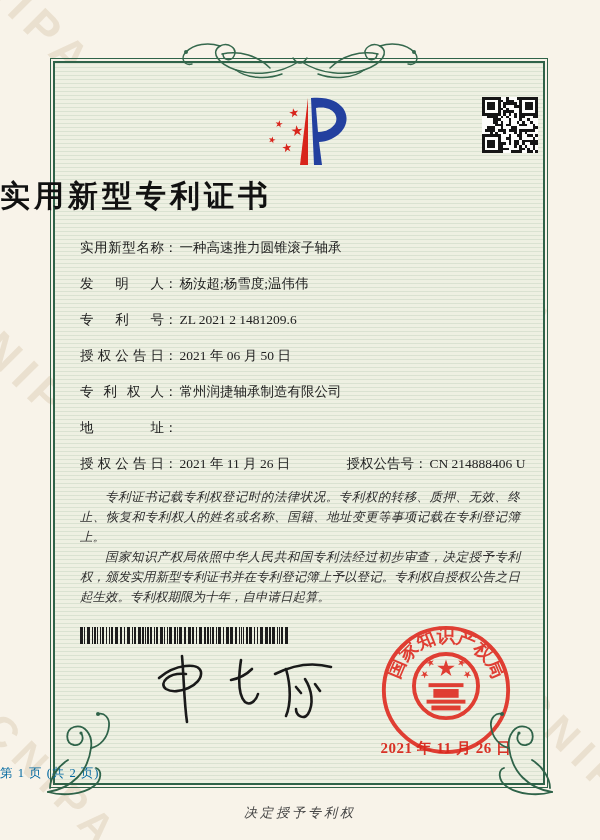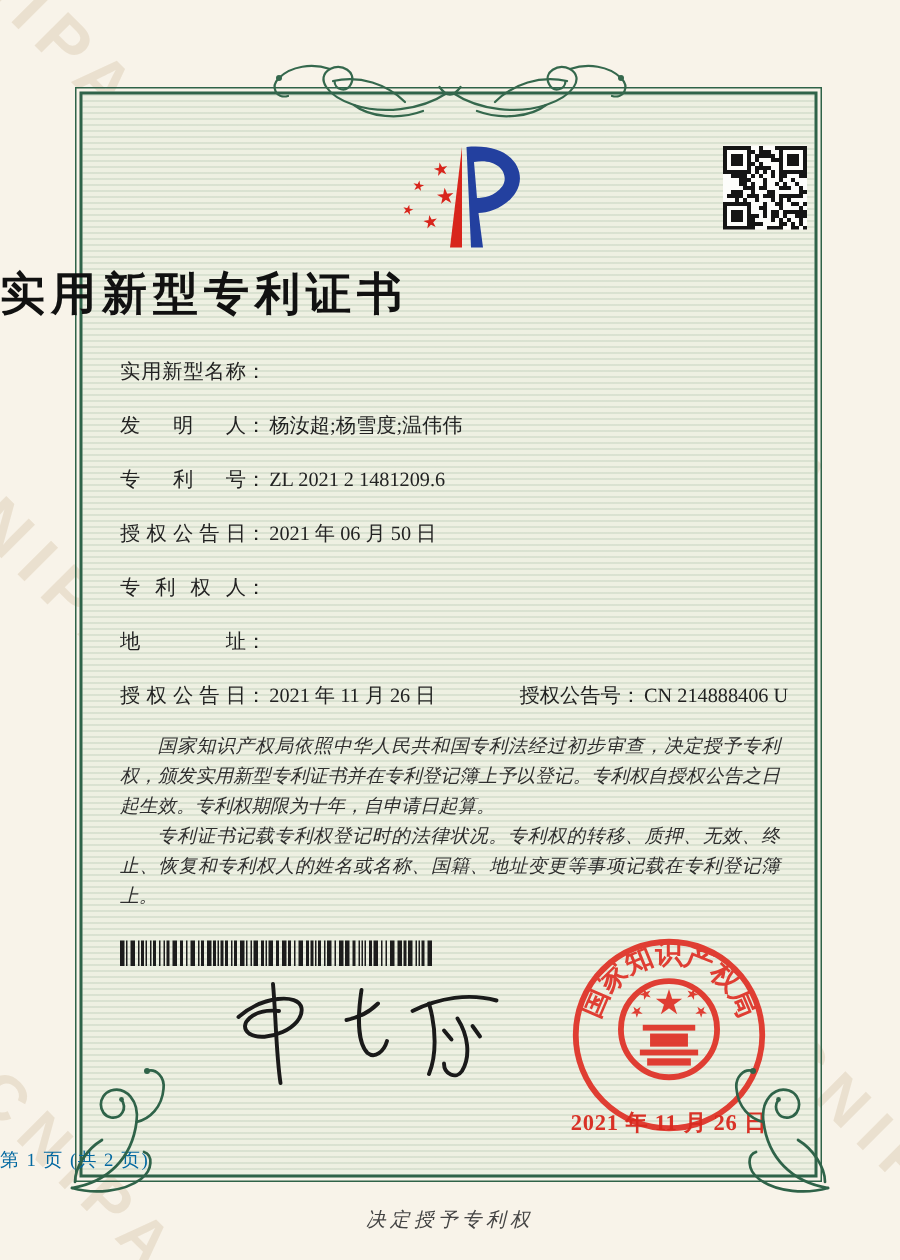--- a/index.html
+++ b/index.html
@@ -370,59 +370,61 @@
         <rect x="20" y="20" width="1" height="1" fill="#151515"></rect>
       </svg>
   </div>
 
   <div class="title">实用新型专利证书</div>
 
   <div class="fields">
     <div class="frow">
       <span class="lbl">实用新型名称</span>
         <span class="colon">：</span>
+      <span class="val">一种高速推力圆锥滚子轴承</span>
     </div>
     <div class="frow">
       <span class="lbl">发明人</span>
         <span class="colon">：</span>
       <span class="val">杨汝超;杨雪度;温伟伟</span>
     </div>
     <div class="frow">
       <span class="lbl">专利号</span>
         <span class="colon">：</span>
       <span class="val">ZL 2021 2 1481209.6</span>
     </div>
     <div class="frow">
       <span class="lbl">授权公告日</span>
         <span class="colon">：</span>
       <span class="val">2021 年 06 月 50 日</span>
     </div>
     <div class="frow">
       <span class="lbl">专利权人</span>
         <span class="colon">：</span>
+      <span class="val">常州润捷轴承制造有限公司</span>
     </div>
     <div class="frow">
       <span class="lbl">地址</span>
         <span class="colon">：</span>
     </div>
     <div class="frow">
       <span class="lbl">授权公告日</span>
         <span class="colon">：</span>
       <span class="val">2021 年 11 月 26 日</span>
       <span class="pair2">
         <span>授权公告号</span>
           <span class="colon">：</span>
         <span class="val">CN 214888406 U</span>
       </span>
     </div>
   </div>
 
   <div class="paras">
+    <p>专利证书记载专利权登记时的法律状况。专利权的转移、质押、无效、终止、恢复和专利权人的姓名或名称、国籍、地址变更等事项记载在专利登记簿上。</p>
     <p>国家知识产权局依照中华人民共和国专利法经过初步审查，决定授予专利权，颁发实用新型专利证书并在专利登记簿上予以登记。专利权自授权公告之日起生效。专利权期限为十年，自申请日起算。</p>
-    <p>专利证书记载专利权登记时的法律状况。专利权的转移、质押、无效、终止、恢复和专利权人的姓名或名称、国籍、地址变更等事项记载在专利登记簿上。</p>
   </div>
 
   <div class="barcode" id="barcode">
       <span style="width: 3px; margin-right: 1px; flex: 0 0 auto;"></span>
       <span style="width: 1px; margin-right: 2px; flex: 0 0 auto;"></span>
       <span style="width: 3px; margin-right: 2px; flex: 0 0 auto;"></span>
       <span style="width: 1px; margin-right: 1px; flex: 0 0 auto;"></span>
       <span style="width: 2px; margin-right: 1px; flex: 0 0 auto;"></span>
       <span style="width: 1px; margin-right: 2px; flex: 0 0 auto;"></span>
       <span style="width: 1px; margin-right: 1px; flex: 0 0 auto;"></span>

